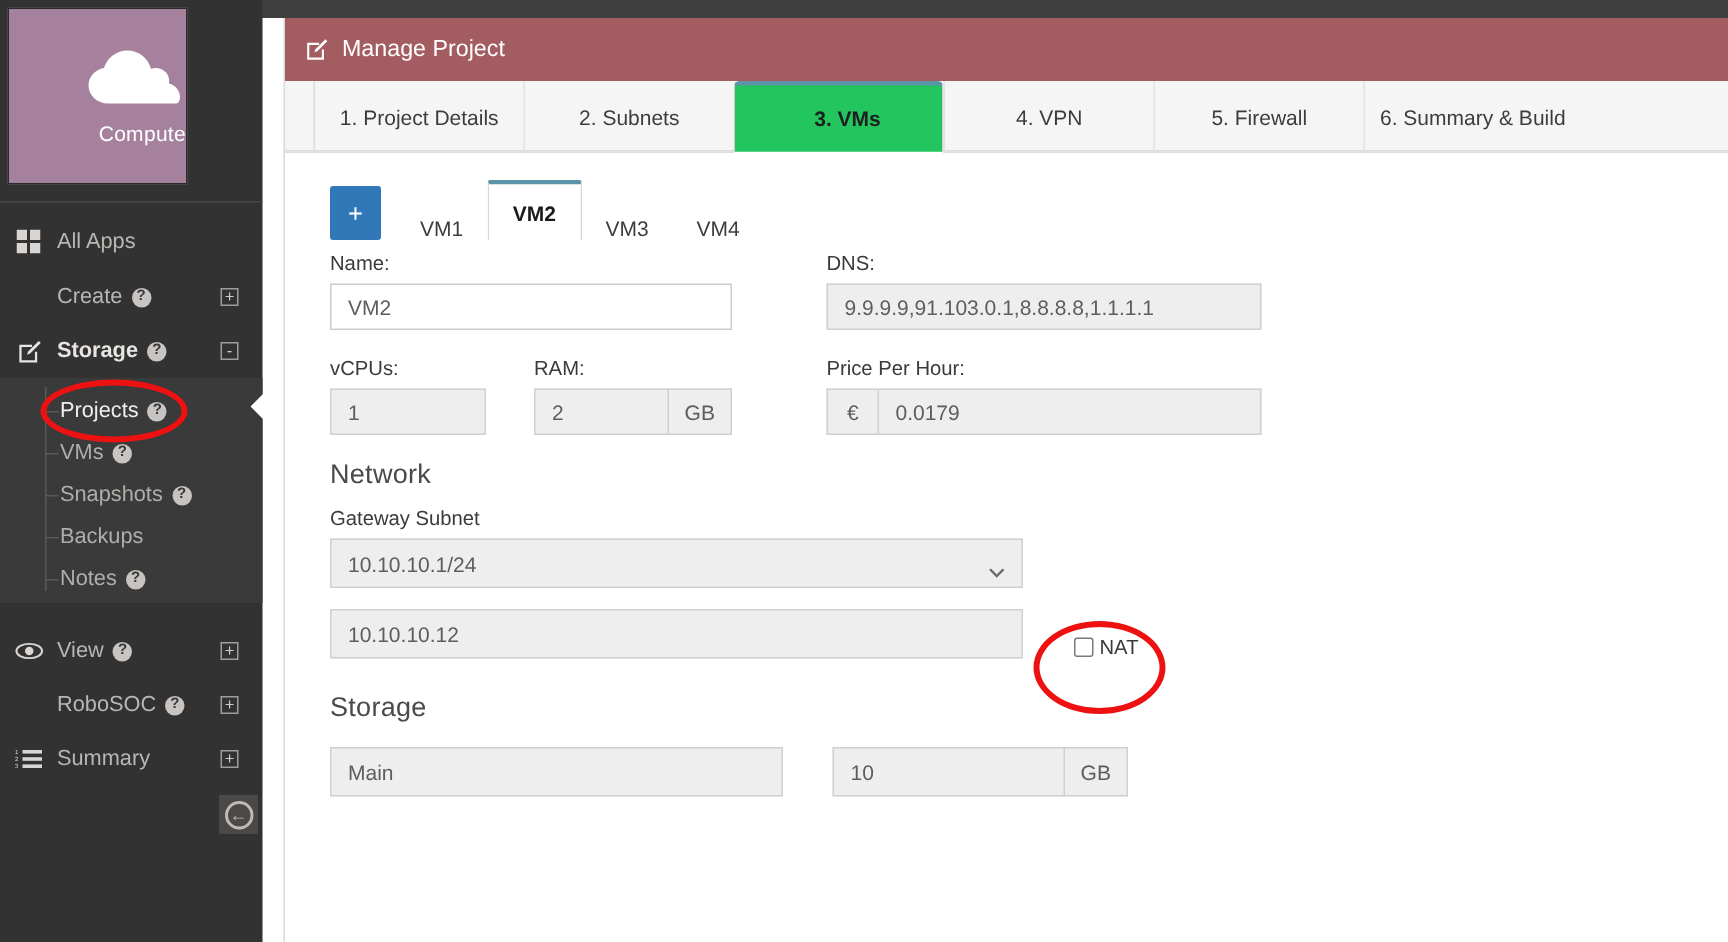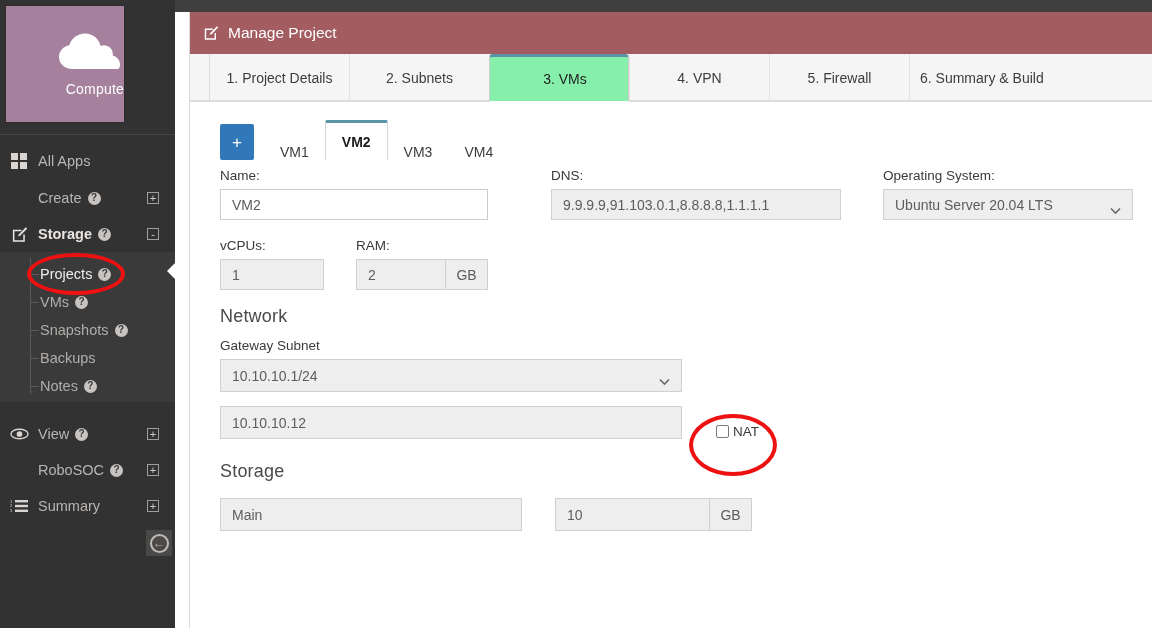--- a/index.html
+++ b/index.html
@@ -140,21 +140,21 @@
   .wtab {
     position: relative;
     display: flex; align-items: center; justify-content: center;
     font-size: 14px; color: #3d3d3d;
     padding: 0 10px; min-width: 140px;
     border-left: 1px solid #e2e2e2;
     z-index: 1;
   }
   .wtab:first-child { border-left: 1px solid #dcdcdc; }
   .wtab.active {
-    background: #86efac; font-weight: normal; color: #1f1f1f;
+    background: #22c55e; font-weight: bold; color: #1f1f1f;
     border: 1px solid #cfcfcf;
     border-top: 3px solid #5b93a8;
     border-bottom: 1px solid #ffffff;
     border-radius: 4px 4px 0 0;
     margin-bottom: -1px;
     z-index: 3;
     padding-left: 22px;
   }
 
   .body-area { position: relative; padding: 14px 0 0 30px; }
@@ -419,51 +419,49 @@
           </div>
         </div>
 
         <div class="frow" style="position:absolute; left:331px; top:0; width:290px;">
           <div class="flabel">DNS:</div>
           <div class="finput">
             <span>9.9.9.9,91.103.0.1,8.8.8.8,1.1.1.1</span>
           </div>
         </div>
 
-        <div class="frow" style="position:absolute; left:663px; top:0; width:250px;">
-          <div class="flabel">Operating System:</div>
-          <div class="fselect">
-            <span>Ubuntu Server 20.04 LTS</span>
-            <span class="chev">
-              <svg viewBox="0 0 11 7" width="11" height="7">
-                  <path d="M1 1l4.5 4.5L10 1" fill="none" stroke="#6a6a6a" stroke-width="1.6"></path>
-                </svg>
-            </span>
-          </div>
-        </div>
       </div>
 
       <div style="position:relative; height:72px;">
         <div class="frow" style="position:absolute; left:0; top:0; width:104px;">
           <div class="flabel">vCPUs:</div>
           <div class="finput">
             <span>1</span>
           </div>
         </div>
 
         <div class="frow" style="position:absolute; left:136px; top:0; width:132px;">
           <div class="flabel">RAM:</div>
           <div class="fgroup">
             <div class="finput">
               <span>2</span>
             </div>
             <div class="addon">GB</div>
           </div>
         </div>
 
+        <div class="frow" style="position:absolute; left:331px; top:0; width:290px;">
+          <div class="flabel">Price Per Hour:</div>
+          <div class="fgroup">
+            <div class="addon pre">€</div>
+            <div class="finput">
+              <span>0.0179</span>
+            </div>
+          </div>
+        </div>
       </div>
 
       <div style="position:relative; margin-top:-4px;">
         <h2 class="section-title">Network</h2>
 
         <div style="margin-top:11px; width:462px;">
           <div class="flabel">Gateway Subnet</div>
           <div class="fselect" style="height:33px">
             <span>10.10.10.1/24</span>
             <span class="chev">

